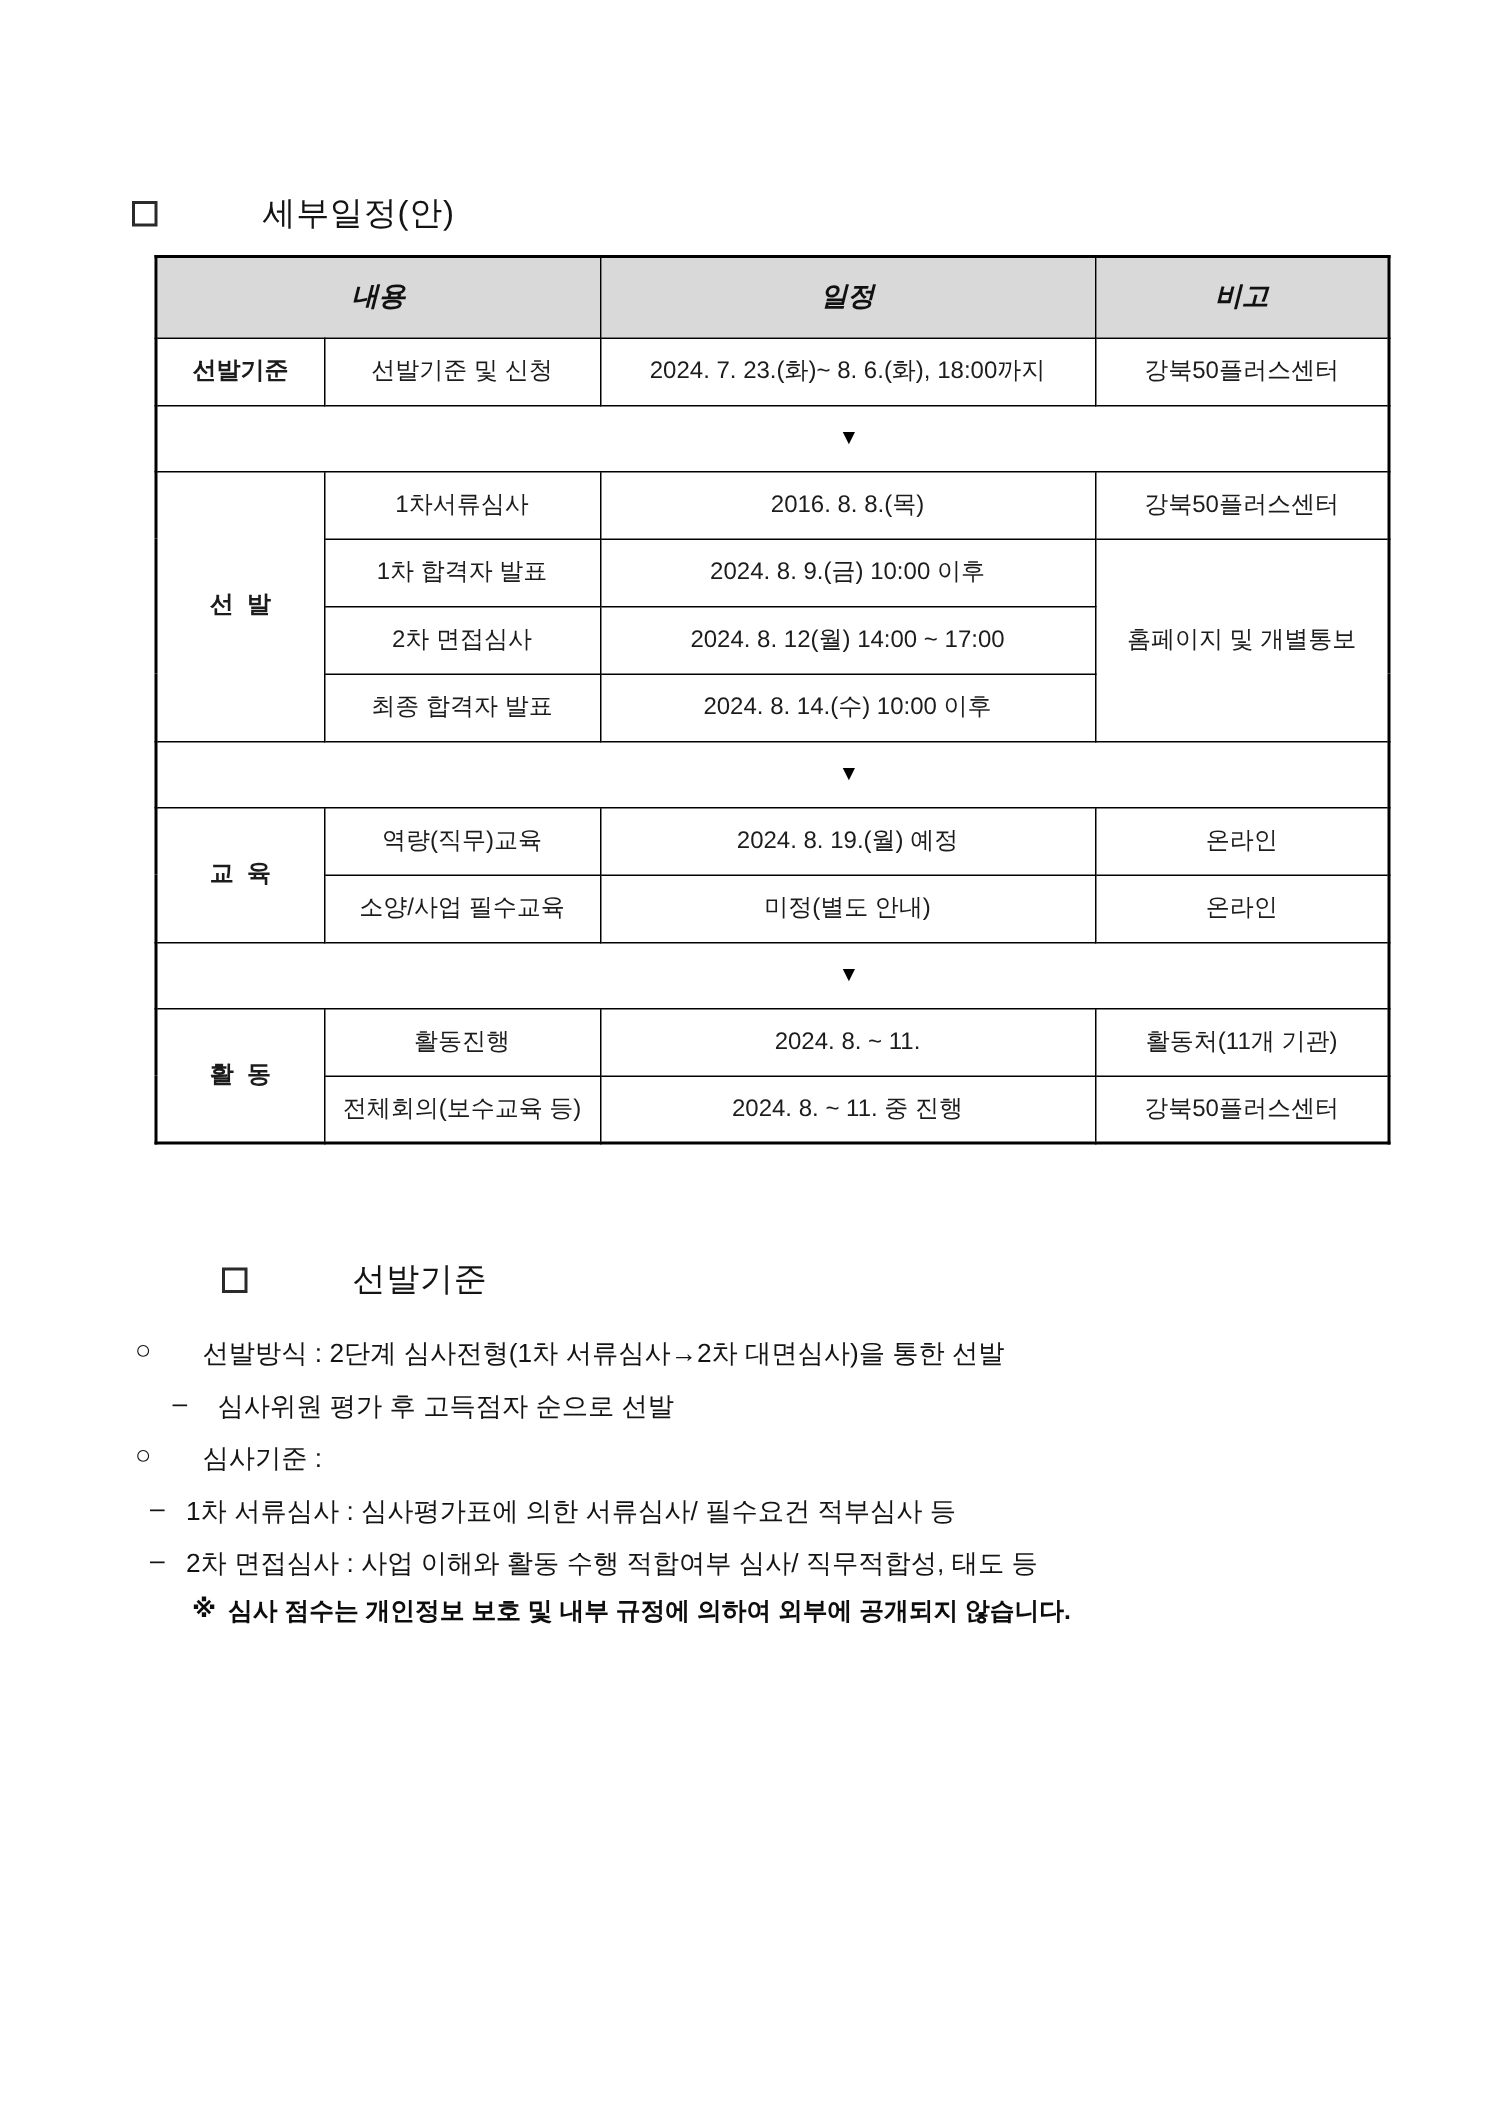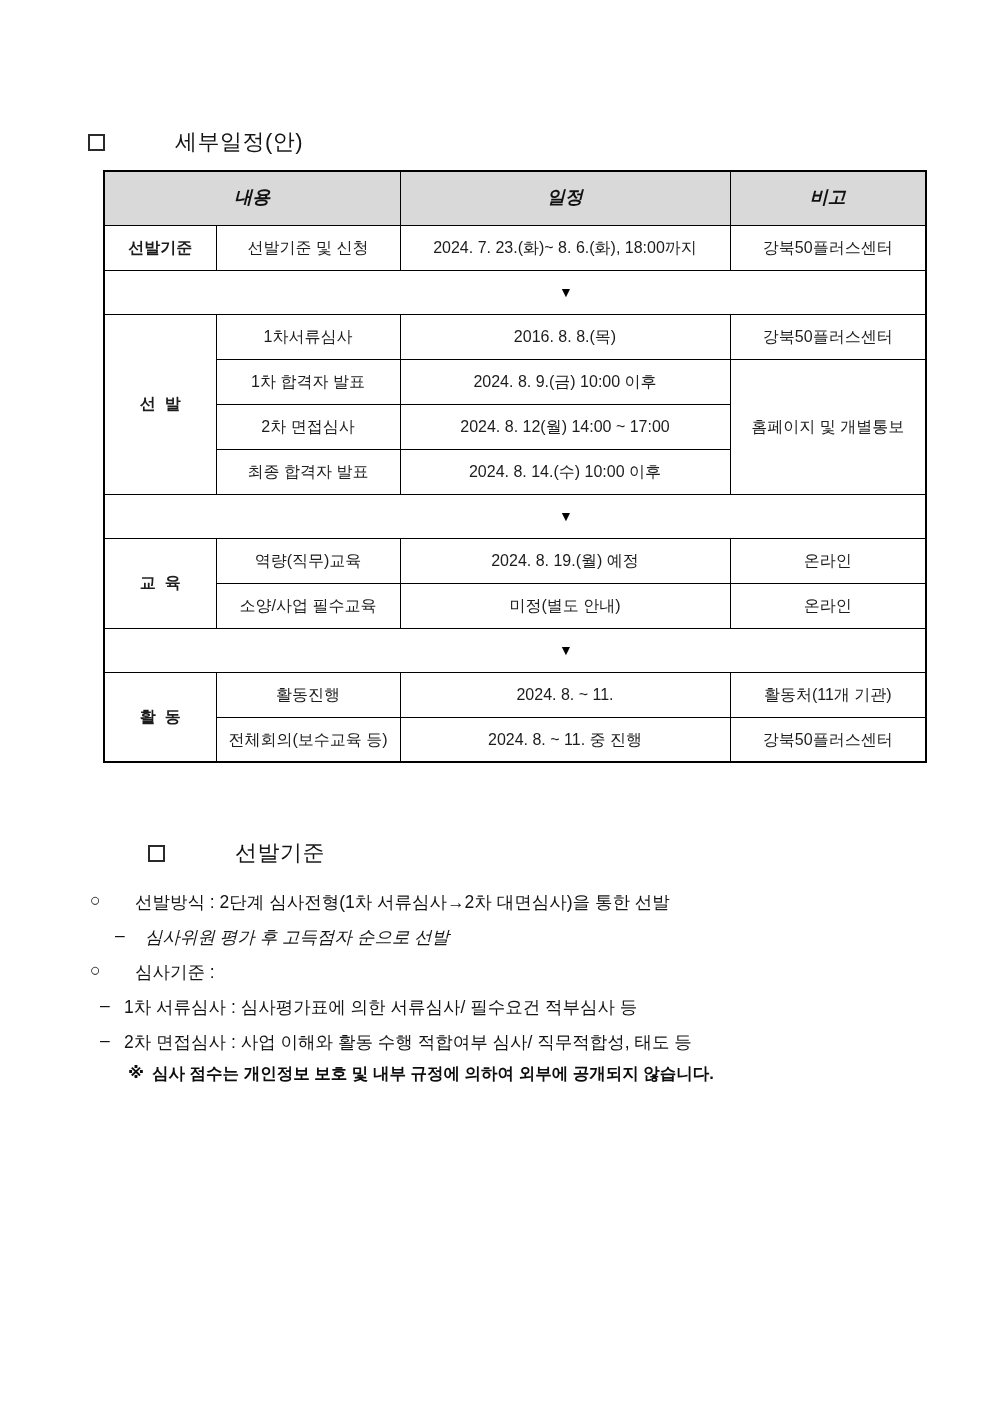--- a/index.html
+++ b/index.html
@@ -28,21 +28,21 @@
   
   .blue-note { position:absolute; left:103px; top:781px; font-size:17.5px; font-weight:bold;
     color:#1a1ab8; letter-spacing:0.2px; }
 
   
   .criteria { position:absolute; left:88px; top:890px; width:830px; }
   .cline { position:absolute; white-space:nowrap; font-size:17.5px; color:#141414; }
   .cline .marker { position:absolute; top:0; }
   .cline .ctext { position:absolute; top:0; }
   .l1 { top:0; }   .l1 .marker{ left:2px; font-size:18px; } .l1 .ctext{ left:47px; }
-  .l2 { top:35px; } .l2 .marker{ left:27px; } .l2 .ctext{ left:57px;font-style:italic; }
+  .l2 { top:35px; } .l2 .marker{ left:27px; } .l2 .ctext{ left:57px; }
   .l3 { top:70px; } .l3 .marker{ left:2px; font-size:18px; } .l3 .ctext{ left:47px;text-align:center; }
   .l4 { top:105px; } .l4 .marker{ left:12px; } .l4 .ctext{ left:36px; }
   .l5 { top:140px; } .l5 .marker{ left:12px; } .l5 .ctext{ left:36px; }
   .l6 { top:173px; font-weight:bold; font-size:16.5px; color:#0d0d0d; }
   .l6 .marker{ left:40px; } .l6 .ctext{ left:64px;text-align:right; }
 </style>
 </head>
 <body>
 
 <div class="page">

